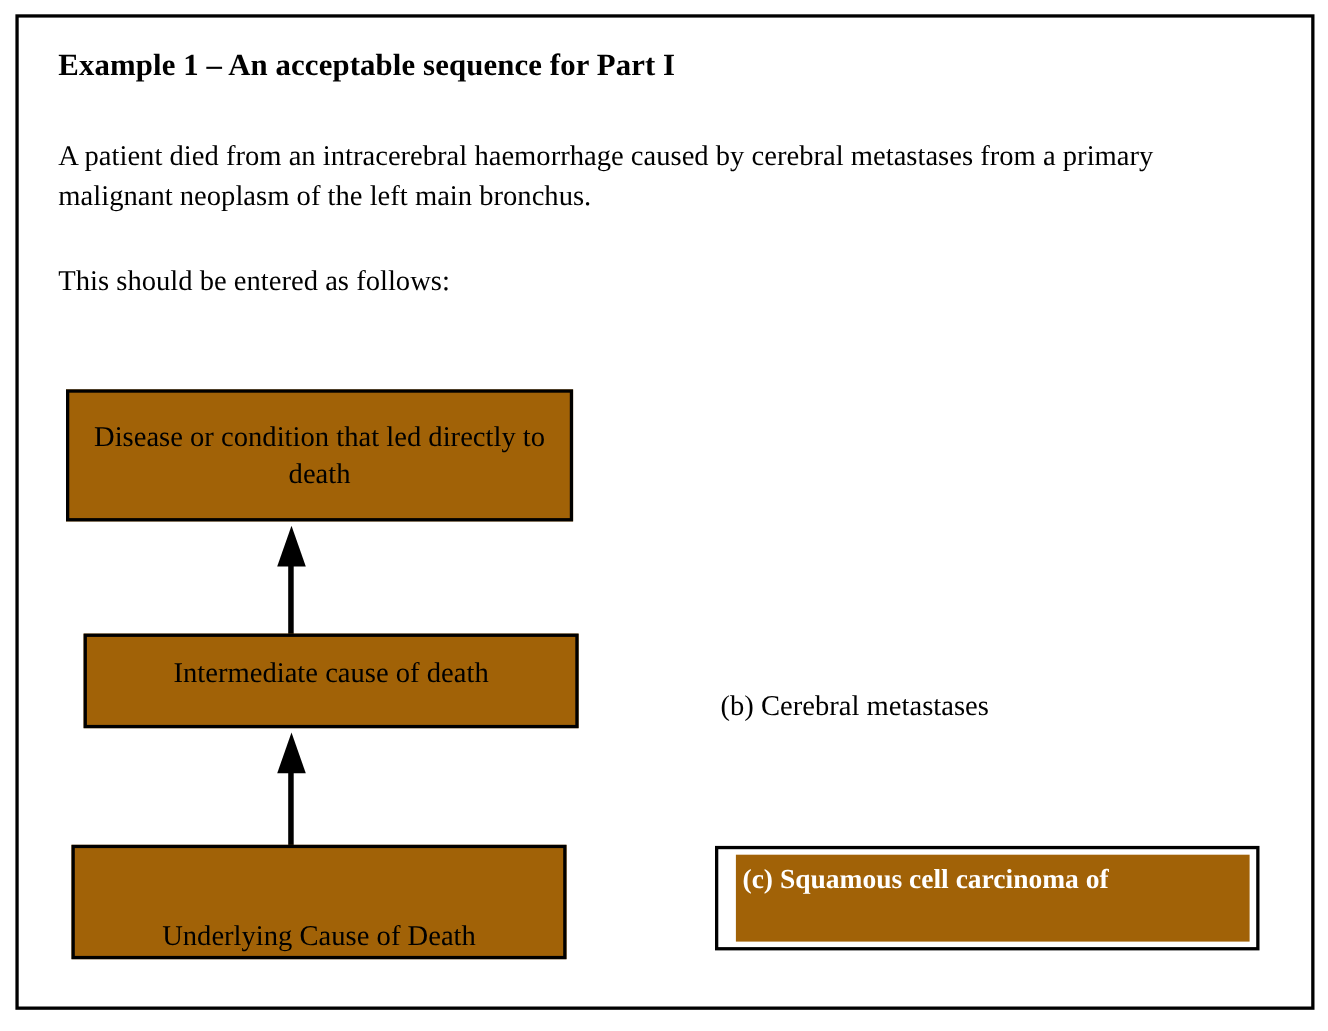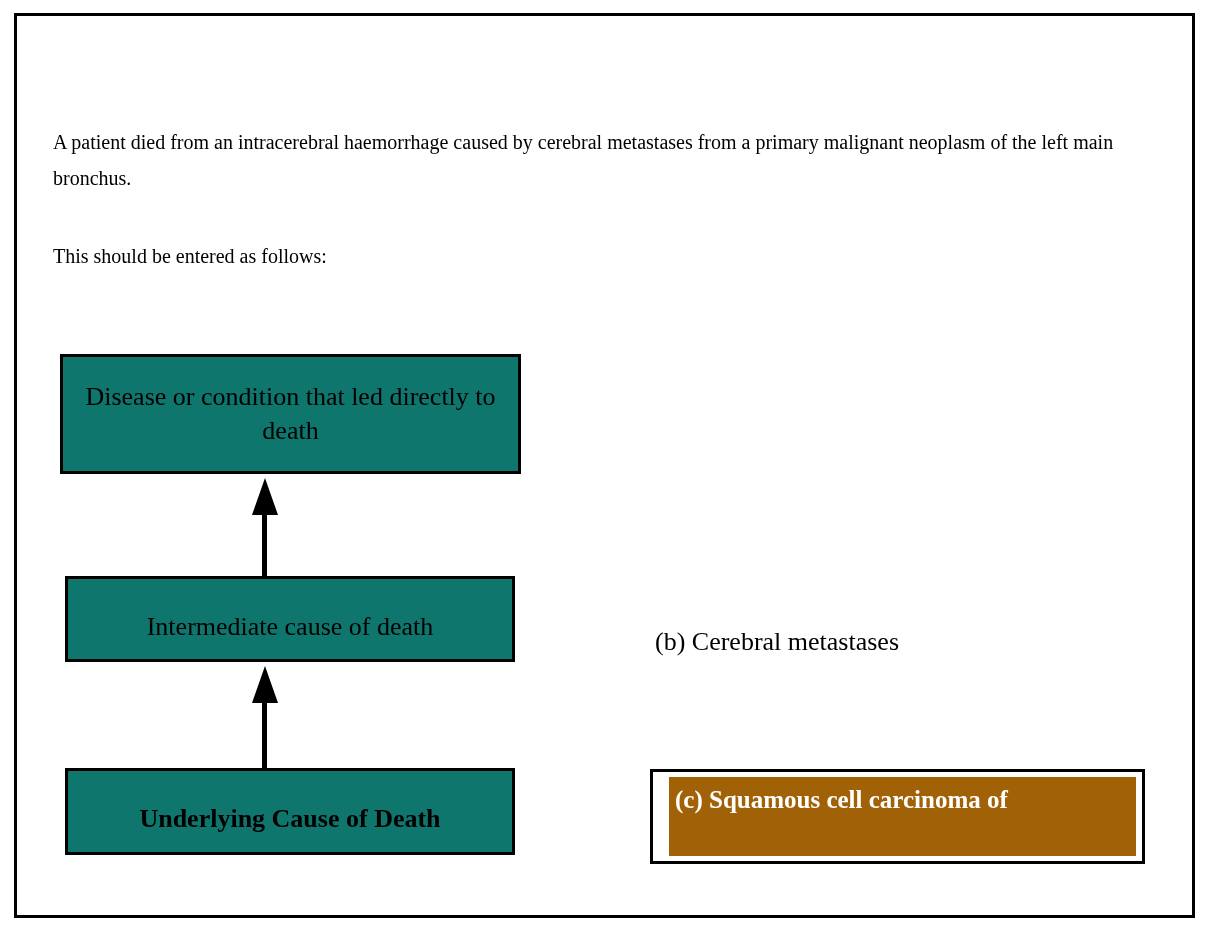--- a/index.html
+++ b/index.html
@@ -42,69 +42,68 @@
     top: 28px;
     font-size: 28px;
     font-weight: bold;
     letter-spacing: 0.1px;
     white-space: nowrap;
   }
 
   .para {
     position: absolute;
     left: 36px;
-    font-size: 20px;
+    font-size: 26px;
     line-height: 36px;
   }
   .para-intro {
     top: 108px;
     width: 1100px;
   }
   .para-follows {
     top: 222px;
     white-space: nowrap;
     text-align: center;
   }
 
   
   .flow-box {
     position: absolute;
     box-sizing: border-box;
     border: 3px solid #000000;
-    background: #0f766e;
+    background: #a16207;
     display: flex;
     align-items: center;
     justify-content: center;
     text-align: center;
     font-size: 26px;
     line-height: 34px;
     padding: 1px 10px;
   }
   #box-direct {
     left: 43px;
     top: 338px;
     width: 461px;
     height: 120px;
   }
   #box-intermediate {
-    left: 48px;
+    left: 59px;
     top: 560px;
     width: 450px;
     height: 86px;
-    align-items: center;
+    align-items: flex-start;
     padding-top: 16px;
   }
   #box-underlying {
     left: 48px;
     top: 752px;
     width: 450px;
-    height: 87px;
-    align-items: center;
+    height: 104px;
+    align-items: flex-end;
     padding-top: 16px;
-    font-weight: bold;
   }
 
   
   .arrow {
     position: absolute;
     left: 228px;
     width: 40px;
   }
   .arrow svg { display: block; }
   #arrow-1 { top: 458px; height: 103px; }
@@ -150,20 +149,21 @@
     padding: 6px 6px 6px 6px;
   }
   #entry-c-fill span { display: block; }
 </style>
 </head>
 <body>
 
 <div id="page">
   <div id="frame">
 
+    <div class="title">Example 1 – An acceptable sequence for Part I</div>
 
     <div class="para para-intro">A patient died from an intracerebral haemorrhage caused by cerebral metastases from a primary malignant neoplasm of the left main bronchus.</div>
 
     <div class="para para-follows">This should be entered as follows:</div>
 
     <div class="flow-box" id="box-direct">
       <span>Disease or condition that led directly to death</span>
     </div>
 
     <div class="arrow" id="arrow-1">

